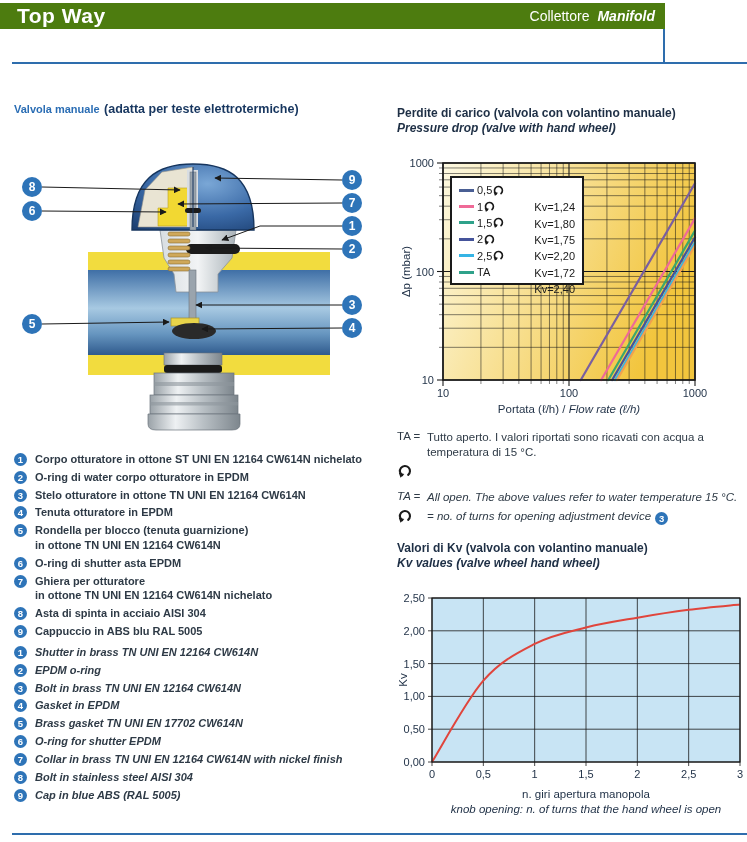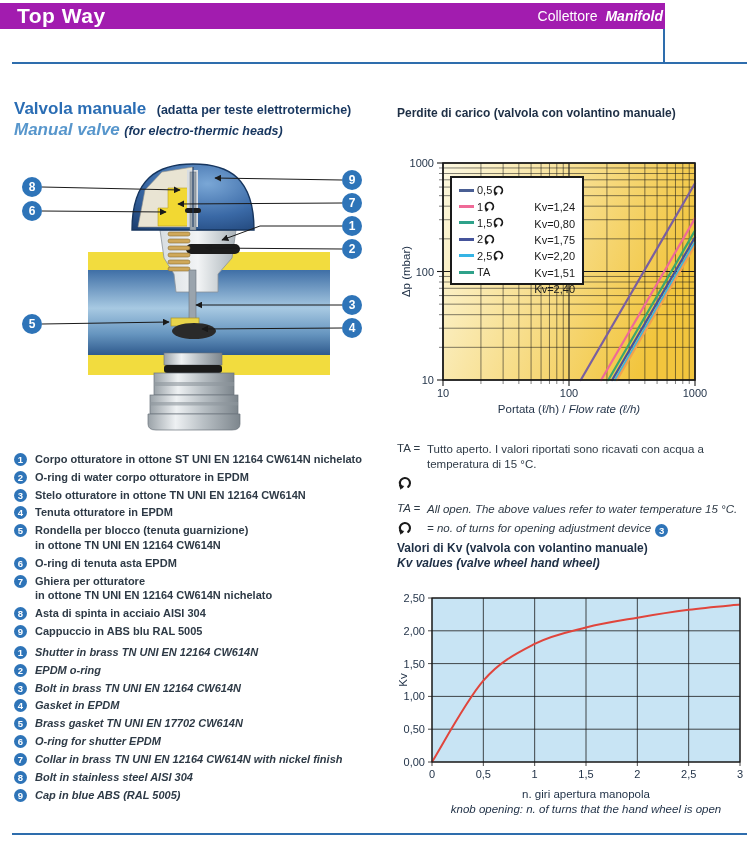--- a/index.html
+++ b/index.html
@@ -3,30 +3,30 @@
 <meta charset="utf-8">
 <style>
   html,body{margin:0;padding:0;background:#ffffff;}
   .page{
     position:relative;width:747px;height:842px;background:#ffffff;overflow:hidden;
     font-family:"Liberation Sans", sans-serif;color:#2b3542;
   }
   
   .header-bar{position:absolute;left:0;top:3px;width:665px;height:26px;display:flex;align-items:center;justify-content:space-between;}
   .brand{color:#fff;font-weight:bold;font-size:21px;letter-spacing:.5px;padding-left:17px;}
-  .header-right{color:#fff;font-size:14px;padding-right:2px;}
+  .header-right{color:#fff;font-size:14px;padding-right:10px;}
   .header-right .it{font-weight:normal;}
   .header-right .en{font-style:italic;font-weight:bold;margin-left:8px;}
   .header-vrule{position:absolute;left:663px;top:29px;width:2px;height:34px;}
   .header-hrule{position:absolute;left:12px;top:62px;width:735px;height:2px;}
   .footer-hrule{position:absolute;left:12px;top:833px;width:735px;height:2px;}
   
   .intro{position:absolute;left:14px;top:98px;line-height:1.25;}
-  .intro .row1 .t{color:#2a6db4;font-weight:bold;font-size:17px;}
-  .intro .row1 .s{color:#17365f;font-weight:bold;font-size:12.5px;margin-left:6px;}
+  .intro .row1 .t{color:#2a6db4;font-weight:bold;font-size:11px;}
+  .intro .row1 .s{color:#17365f;font-weight:bold;font-size:12.5px;}
   .intro .row2 .t{color:#5796cc;font-weight:bold;font-style:italic;font-size:17px;}
   .intro .row2 .s{color:#17365f;font-weight:bold;font-style:italic;font-size:12.5px;}
   
   .figure{position:absolute;left:8px;top:160px;width:372px;height:278px;}
   .callout-num{fill:#ffffff;font-size:12px;font-weight:bold;text-anchor:middle;font-family:"Liberation Sans",sans-serif;}
   
   .parts{position:absolute;left:14px;width:378px;}
   .parts-it{top:452px;}
   .parts-en{top:645px;}
   .part-row{display:flex;align-items:flex-start;margin-bottom:3.2px;}
@@ -46,56 +46,52 @@
   .legend{
     position:absolute;left:450px;top:176px;width:134px;background:#ffffff;border:2px solid #1a1a1a;
     padding:4px 7px 3px 7px;box-sizing:border-box;z-index:3;
   }
   .legend-row{display:flex;align-items:center;height:16.4px;font-size:11px;color:#1a1a1a;}
   .legend-swatch{flex:0 0 auto;width:15px;height:3px;margin-right:3px;}
   .legend-name{white-space:nowrap;display:flex;align-items:center;}
   .legend-kv{margin-left:auto;white-space:nowrap;margin-top:34px;}
   .turn-icon{width:11px;height:11px;margin-left:1px;color:#1a1a1a;}
   
-  .notes{position:absolute;left:397px;top:442px;width:350px;font-size:11.5px;color:#2e3a46;}
+  .notes{position:absolute;left:397px;top:430px;width:350px;font-size:11.5px;color:#2e3a46;}
   .note-row{display:flex;align-items:flex-start;margin-bottom:4px;}
   .note-row.gap{margin-top:12px;}
   .note-row.italic{font-style:italic;}
   .note-term{flex:0 0 30px;}
   .note-sym{flex:0 0 30px;display:flex;align-items:center;}
   .note-sym .turn-icon{width:14px;height:14px;}
   .note-text{line-height:1.3;}
   .ref-badge{display:inline-flex;width:13px;height:13px;border-radius:50%;background:#2e74b8;color:#fff;
     font-size:9.5px;font-weight:bold;align-items:center;justify-content:center;vertical-align:-2px;margin-left:4px;font-style:normal;}
   .tick{font-size:11px;fill:#1e2f45;font-family:"Liberation Sans",sans-serif;}
   .axlabel{font-size:11.5px;fill:#1e2f45;font-family:"Liberation Sans",sans-serif;}
 </style>
 </head>
 <body>
 
 <div class="page">
 
-  <div class="header-bar" style="background: #a21caf;">
+  <div class="header-bar" style="background: #4d7c0f;">
     <span class="brand">Top Way</span>
     <span class="header-right">
       <span class="it">Collettore</span><span class="en">Manifold</span>
     </span>
   </div>
   <div class="header-vrule" style="background: rgb(46, 109, 173);"></div>
   <div class="header-hrule" style="background: rgb(46, 109, 173);"></div>
   <div class="footer-hrule" style="background: rgb(46, 109, 173);"></div>
 
   <div class="intro">
     <div class="row1">
       <span class="t">Valvola manuale</span>
       <span class="s">(adatta per teste elettrotermiche)</span>
-    </div>
-    <div class="row2">
-      <span class="t">Manual valve</span>
-      <span class="s">(for electro-thermic heads)</span>
     </div>
   </div>
 
   <svg class="figure" viewBox="0 0 372 278">
     <defs>
       <linearGradient id="pipeGrad" x1="0" y1="0" x2="0" y2="1">
         <stop offset="0" stop-color="#3f6fa6"></stop>
           <stop offset="0.45" stop-color="#a7c9e2"></stop>
         <stop offset="0.75" stop-color="#6796c0"></stop>
           <stop offset="1" stop-color="#2f5a8d"></stop>
@@ -232,21 +228,21 @@
         <span class="badge">4</span>
         <span class="part-text">Tenuta otturatore in EPDM</span>
       </div>
       <div class="part-row">
         <span class="badge">5</span>
         <span class="part-text">Rondella per blocco (tenuta guarnizione)
 in ottone TN UNI EN 12164 CW614N</span>
       </div>
       <div class="part-row">
         <span class="badge">6</span>
-        <span class="part-text">O-ring di tenuta asta EPDM</span>
+        <span class="part-text">O-ring di shutter asta EPDM</span>
       </div>
       <div class="part-row">
         <span class="badge">7</span>
         <span class="part-text">Ghiera per otturatore
 in ottone TN UNI EN 12164 CW614N nichelato</span>
       </div>
       <div class="part-row">
         <span class="badge">8</span>
         <span class="part-text">Asta di spinta in acciaio AISI 304</span>
       </div>
@@ -289,20 +285,21 @@
         <span class="part-text">Bolt in stainless steel AISI 304</span>
       </div>
       <div class="part-row">
         <span class="badge">9</span>
         <span class="part-text">Cap in blue ABS (RAL 5005)</span>
       </div>
     </div>
 
   <div class="chart-title ct1">
     <div>Perdite di carico (valvola con volantino manuale)</div>
+    <div class="en">Pressure drop (valve with hand wheel)</div>
   </div>
 
   <svg id="chart1" class="chart-svg" viewBox="0 0 350 268">
       <defs>
         <linearGradient id="bgGold" x1="0" y1="0" x2="1" y2="0.35">
           <stop offset="0" stop-color="#fdf9e2"></stop>
           <stop offset="1" stop-color="#f2c53d"></stop>
         </linearGradient>
       </defs>
       <rect x="46" y="13" width="252" height="217" fill="url(#bgGold)"></rect>
@@ -414,21 +411,21 @@
             <path d="M1.2 12.5 L9 14.2 L3.6 19.8 Z" fill="currentColor"></path>
           </svg></span>
         <span class="legend-kv">Kv=1,24</span>
       </div>
       <div class="legend-row">
         <span class="legend-swatch" style="background:#ef6a97"></span>
         <span class="legend-name">1<svg class="turn-icon " viewBox="0 0 20 20">
             <path d="M6 16 A 7.2 7.2 0 1 1 14.5 15.5" fill="none" stroke="currentColor" stroke-width="3" stroke-linecap="round"></path>
             <path d="M1.2 12.5 L9 14.2 L3.6 19.8 Z" fill="currentColor"></path>
           </svg></span>
-        <span class="legend-kv">Kv=0,80</span>
+        <span class="legend-kv">Kv=1,80</span>
       </div>
       <div class="legend-row">
         <span class="legend-swatch" style="background:#2fa28a"></span>
         <span class="legend-name">1,5<svg class="turn-icon " viewBox="0 0 20 20">
             <path d="M6 16 A 7.2 7.2 0 1 1 14.5 15.5" fill="none" stroke="currentColor" stroke-width="3" stroke-linecap="round"></path>
             <path d="M1.2 12.5 L9 14.2 L3.6 19.8 Z" fill="currentColor"></path>
           </svg></span>
         <span class="legend-kv">Kv=1,75</span>
       </div>
       <div class="legend-row">
@@ -438,21 +435,21 @@
             <path d="M1.2 12.5 L9 14.2 L3.6 19.8 Z" fill="currentColor"></path>
           </svg></span>
         <span class="legend-kv">Kv=2,20</span>
       </div>
       <div class="legend-row">
         <span class="legend-swatch" style="background:#35b4e5"></span>
         <span class="legend-name">2,5<svg class="turn-icon " viewBox="0 0 20 20">
             <path d="M6 16 A 7.2 7.2 0 1 1 14.5 15.5" fill="none" stroke="currentColor" stroke-width="3" stroke-linecap="round"></path>
             <path d="M1.2 12.5 L9 14.2 L3.6 19.8 Z" fill="currentColor"></path>
           </svg></span>
-        <span class="legend-kv">Kv=1,51</span>
+        <span class="legend-kv">Kv=1,72</span>
       </div>
       <div class="legend-row">
         <span class="legend-swatch" style="background:#2fa28a"></span>
         <span class="legend-name">TA</span>
         <span class="legend-kv">Kv=2,40</span>
       </div>
     </div>
 
   <div class="notes" id="notes">
       <div class="note-row">

